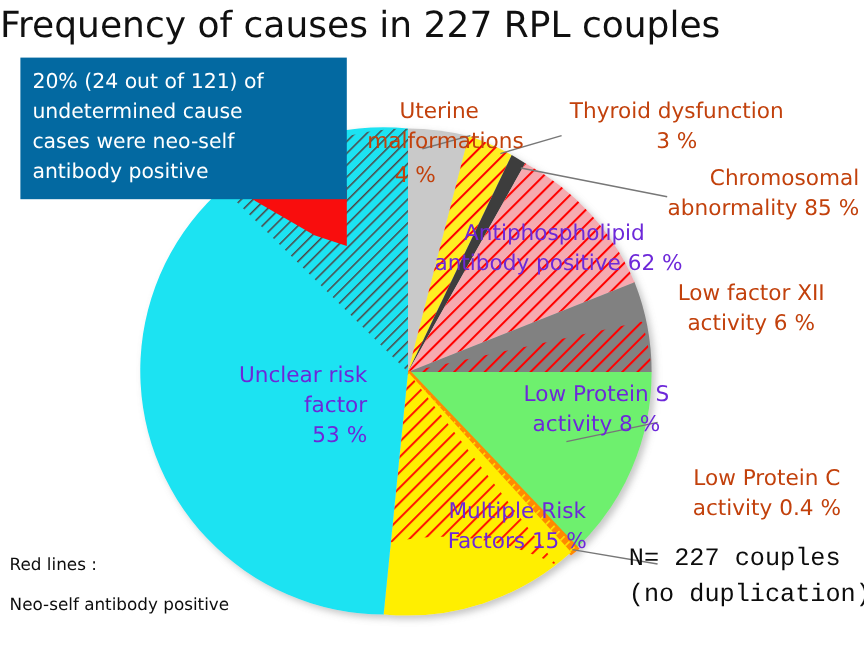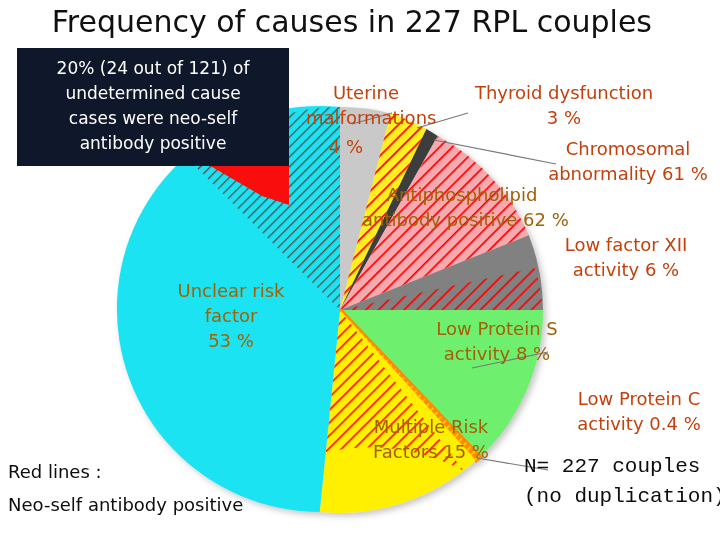--- a/index.html
+++ b/index.html
@@ -8,63 +8,62 @@
     background:#ffffff;
     font-family:"DejaVu Sans", sans-serif;
     overflow:hidden;
     position:relative;
   }
   #stage{position:absolute;left:0;top:0;width:720px;height:540px;}
 
   .title{
     position:absolute;
     left:0;top:4px;width:652px;
-    text-align:right;
+    text-align:left;
     font-size:30px;
     color:#101010;
     font-family:"DejaVu Sans", sans-serif;
     letter-spacing:0px;
     white-space:nowrap;
   }
 
   
   #pie{position:absolute;left:0;top:0;width:720px;height:540px;}
 
   
   .callout{
     position:absolute;
     left:17px;top:48px;
     width:272px;
     box-sizing:border-box;
-    background:#0f172a;
+    background:#0369a1;
     color:#ffffff;
     padding:8px 10px 10px 10px;
     font-size:17px;
     line-height:25px;
-    text-align:center;
     z-index:6;
   }
   .callout div{white-space:nowrap;}
 
   
   .lbl{
     position:absolute;
     color:#c2410c;
     font-size:18px;
     line-height:25px;
     text-align:center;
     white-space:nowrap;
     z-index:5;
   }
-  .lbl.in{color:#a16207;}
+  .lbl.in{color:#6d28d9;}
 
   .legend{
     position:absolute;
     left:8px;top:455px;
-    font-size:18px;
+    font-size:14px;
     line-height:33px;
     color:#0d0d0d;
     z-index:5;
     white-space:nowrap;
   }
   .nnote{
     position:absolute;
     left:524px;top:452px;
     font-size:21px;
     line-height:30px;
@@ -171,23 +170,23 @@
     <div>Uterine</div>
     <div>malformations</div>
   </div>
   <div class="lbl" style="left:318px;top:134px;width:56px;">4 %</div>
 
   <div class="lbl" style="left:464px;top:80px;width:200px;">
     <div>Thyroid dysfunction</div>
     <div>3 %</div>
   </div>
 
-  <div class="lbl" style="left:540px;top:136px;width:176px;">
+  <div class="lbl" style="left:540px;top:136px;width:176px;text-align:right;">
     <div>Chromosomal</div>
-    <div>abnormality 61 %</div>
+    <div>abnormality 85 %</div>
   </div>
 
   <div class="lbl in" style="left:362px;top:182px;width:200px;">
     <div>Antiphospholipid</div>
     <div>antibody positive 62 %</div>
   </div>
 
   <div class="lbl" style="left:540px;top:232px;width:172px;text-align:center;">
     <div>Low factor XII</div>
     <div>activity 6 %</div>
@@ -201,21 +200,21 @@
   <div class="lbl" style="left:553px;top:386px;width:172px;">
     <div>Low Protein C</div>
     <div>activity 0.4 %</div>
   </div>
 
   <div class="lbl in" style="left:356px;top:396px;width:150px;margin-top:18px;">
     <div>Multiple Risk</div>
     <div>Factors 15 %</div>
   </div>
 
-  <div class="lbl in" style="left:156px;top:278px;width:150px;">
+  <div class="lbl in" style="left:156px;top:300px;width:150px;text-align:right;">
     <div>Unclear risk</div>
     <div>factor</div>
     <div>53 %</div>
   </div>
 
   <div class="legend">
     <div>Red lines :</div>
     <div>Neo-self antibody positive</div>
   </div>
 

